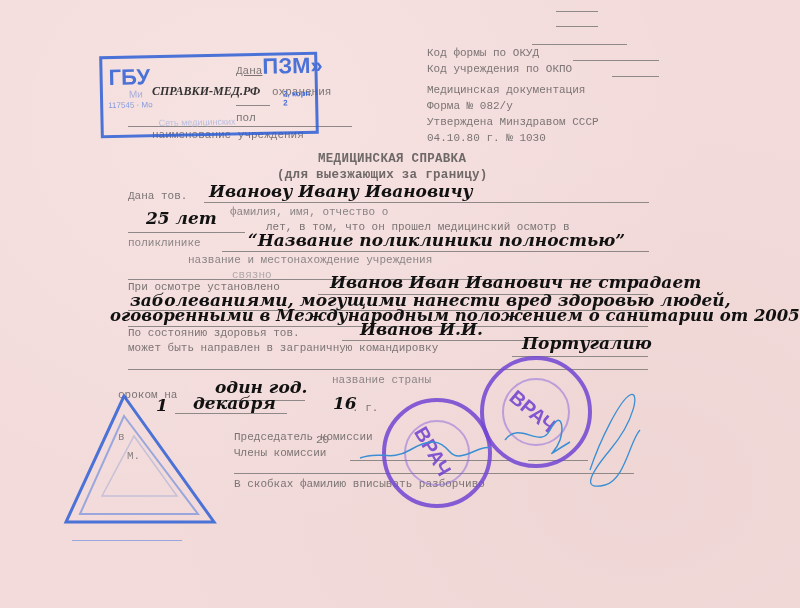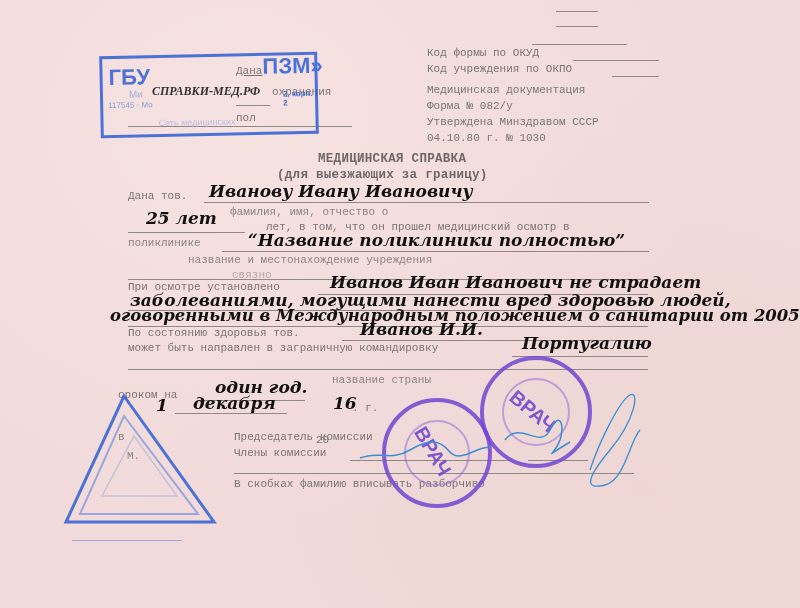--- a/index.html
+++ b/index.html
@@ -58,20 +58,21 @@
   <div class="t" style="left:427px;top:83px;">Медицинская документация</div>
   <div class="t" style="left:427px;top:99px;">Форма № 082/у</div>
   <div class="t" style="left:427px;top:115px;">Утверждена Минздравом СССР</div>
   <div class="t" style="left:427px;top:131px;">04.10.80 г. № 1030</div>
 
   <div class="t" style="left:236px;top:64px;text-decoration:underline;">Дана</div>
   <div class="t" style="left:272px;top:85px;">охранения</div>
   <div class="line" style="left:236px;top:105px;width:34px;"></div>
   <div class="t" style="left:236px;top:111px;">пол</div>
   <div class="line" style="left:128px;top:126px;width:224px;"></div>
+  <div class="t" style="left:152px;top:128px;">наименование учреждения</div>
 
   <div class="stamp-rect">
     <span class="big" style="left:6px;top:6px;">ГБУ</span>
     <span class="big" style="left:160px;top:-2px;">ПЗМ»</span>
     <span class="sm" style="left:26px;top:30px;font-size:10px;color:#9aa6d8;">Ми</span>
     <span class="sm" style="left:5px;top:42px;">117545 · Мо</span>
     <span class="sm" style="left:180px;top:34px;color:#2e5fd6;font-weight:bold;">2, корп. 2</span>
     <span class="sm" style="left:55px;top:60px;font-size:9px;color:#b0b8e0;">Сеть медицинских</span>
   </div>
   <div class="watermark" style="left:152px;top:84px;">СПРАВКИ-МЕД.РФ</div>

